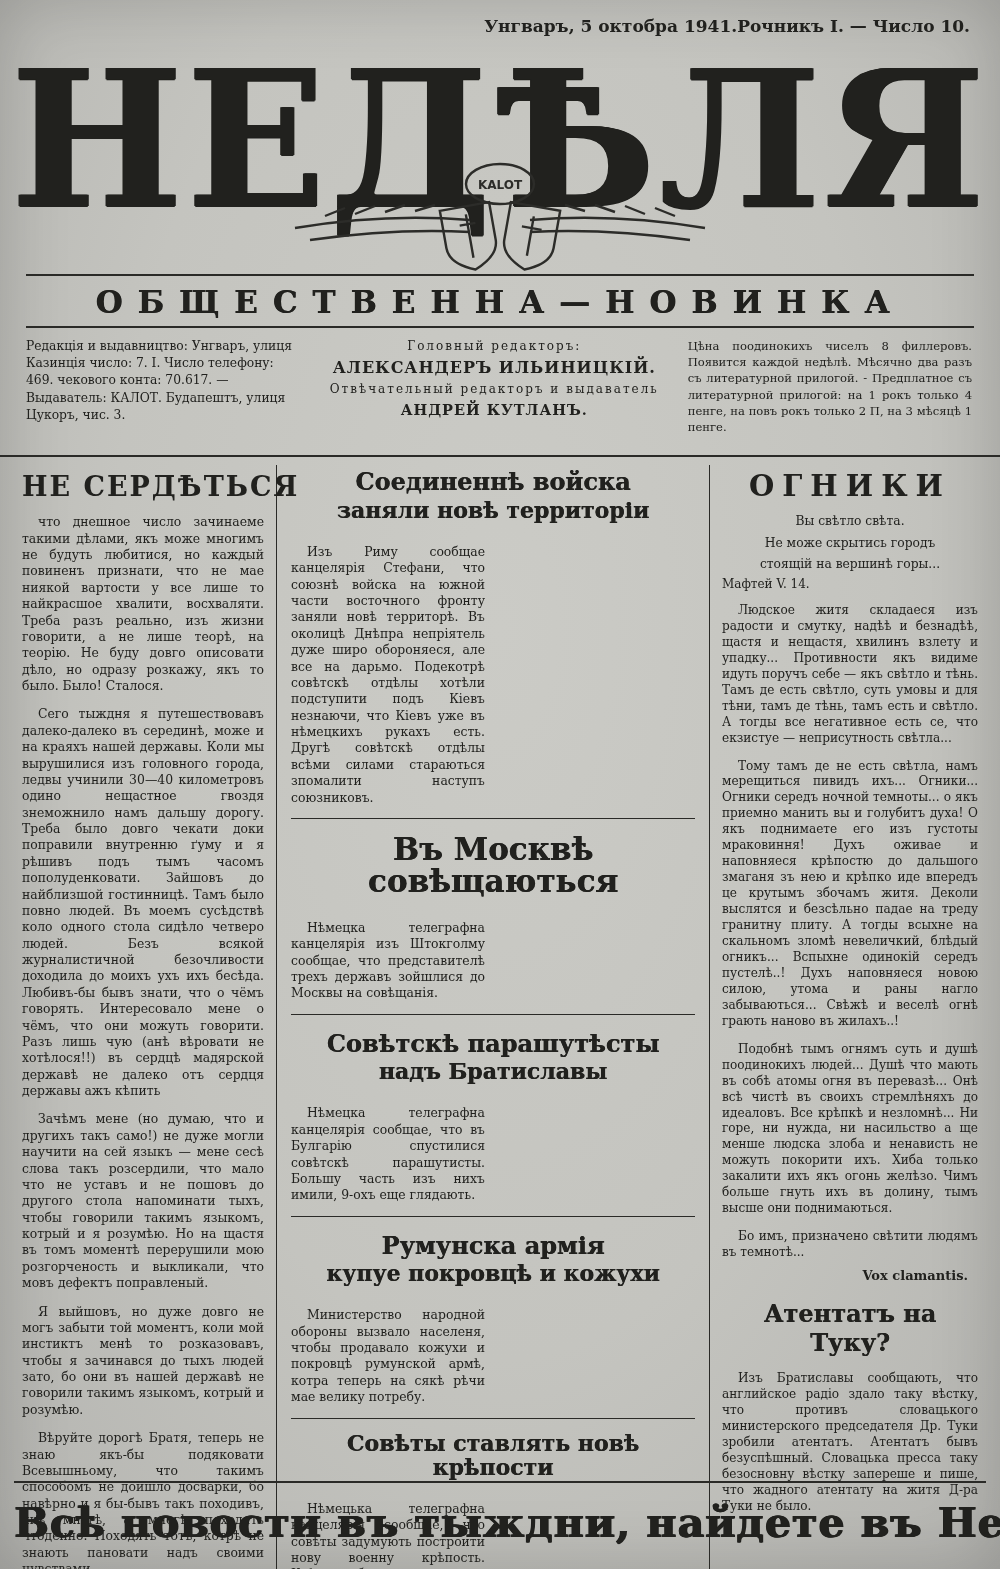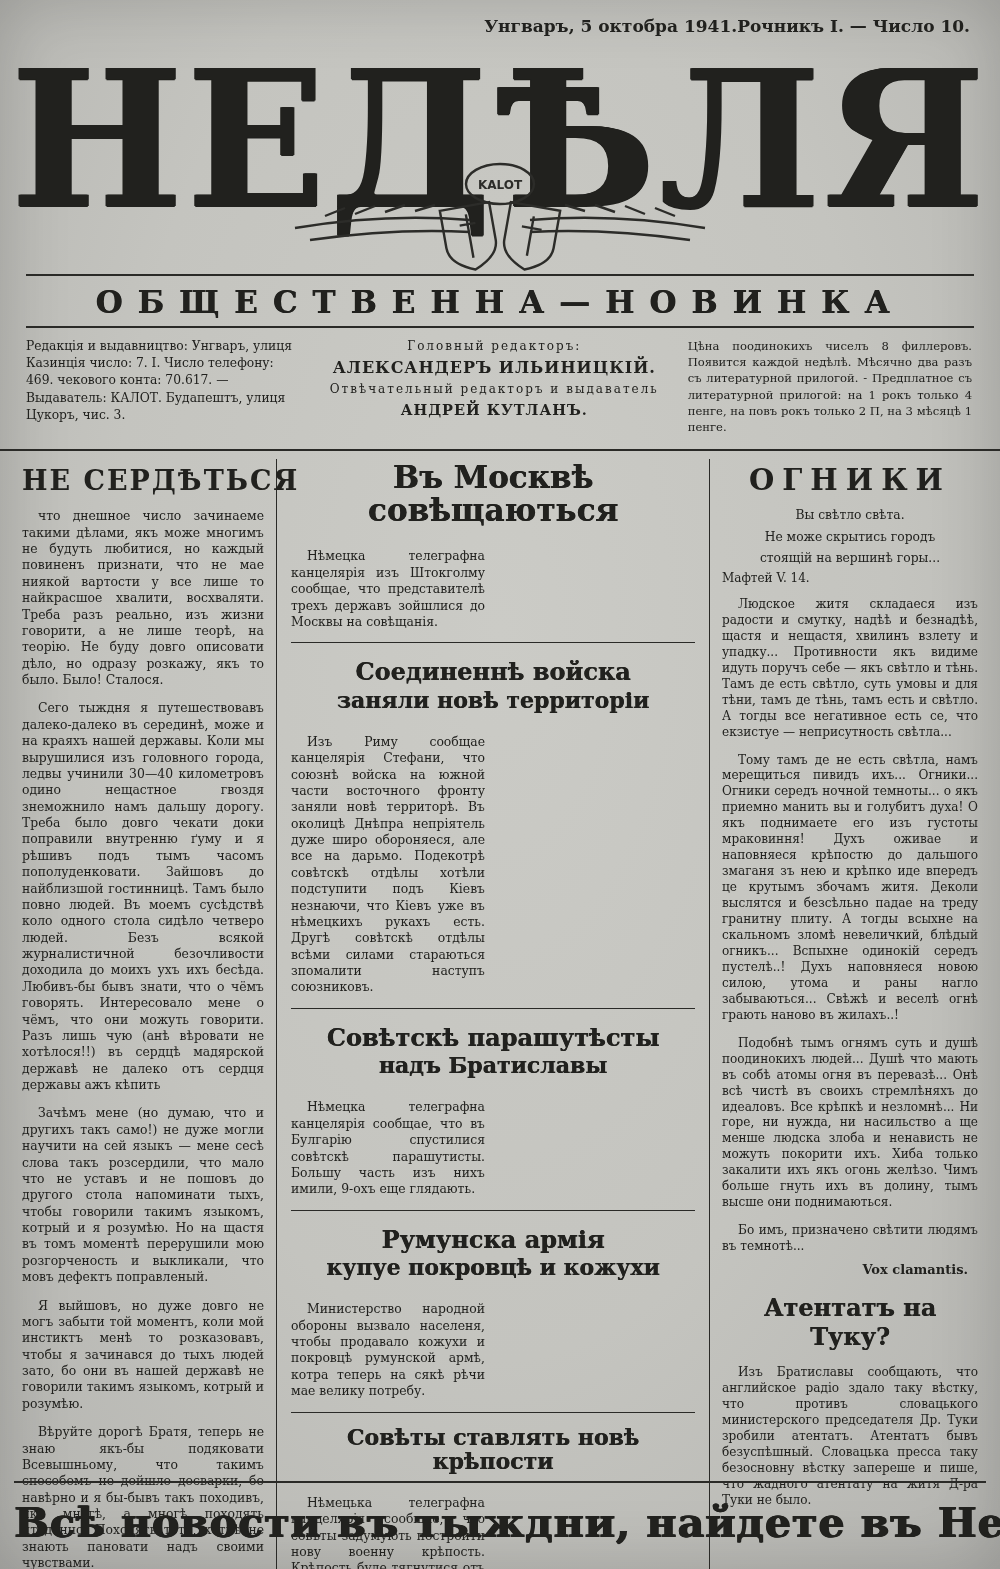--- a/index.html
+++ b/index.html
@@ -24,21 +24,21 @@
   }
   .emblem{position:absolute;left:50%;bottom:-30px;transform:translateX(-50%);z-index:2;}
   .subtitle{
     border-top:2px solid #2a2a27;border-bottom:2px solid #2a2a27;
     margin:26px 26px 0 26px;padding:8px 0 6px 0;
     text-align:center;font-size:31px;font-weight:bold;letter-spacing:15px;
     text-shadow:.5px 0 0 currentColor;
     white-space:nowrap;
   }
   
-  .imprint{display:flex;gap:18px;padding:10px 26px 14px 26px;border-bottom:2px solid #2a2a27;margin:0 0 0 0;}
+  .imprint{display:flex;gap:18px;padding:10px 26px 20px 26px;border-bottom:2px solid #2a2a27;margin:0 0 0 0;}
   .imprint .cell{font-size:12.3px;line-height:1.4;}
   .imprint .c-left{width:29%;text-align:left;}
   .imprint .c-mid{width:37%;text-align:center;}
   .imprint .c-right{width:30%;text-align:justify;font-size:11.6px;}
   .imprint .small-label{font-size:12px;letter-spacing:2px;}
   .imprint .name1{font-size:16px;font-weight:bold;letter-spacing:1px;margin:2px 0;}
   .imprint .name2{font-size:14.5px;font-weight:bold;letter-spacing:1px;margin-top:2px;}
   
   .main{display:flex;padding:8px 22px 0 22px;min-height:1028px;}
   .col-left{width:242px;padding:4px 12px 0 0;border-right:1.5px solid #2a2a27;}
@@ -133,31 +133,31 @@
       <p class="body">Сего тыждня я путешествовавъ далеко-далеко въ серединѣ, може и на краяхъ нашей державы. Коли мы вырушилися изъ головного города, ледвы учинили 30—40 километровъ одино нещастное гвоздя знеможнило намъ дальшу дорогу. Треба было довго чекати доки поправили внутренню ґуму и я рѣшивъ подъ тымъ часомъ пополуденковати. Зайшовъ до найблизшой гостинницѣ. Тамъ было повно людей. Въ моемъ сусѣдствѣ коло одного стола сидѣло четверо людей. Безъ всякой журналистичной безочливости доходила до моихъ ухъ ихъ бесѣда. Любивъ-бы бывъ знати, что о чёмъ говорять. Интересовало мене о чёмъ, что они можуть говорити. Разъ лишь чую (анѣ вѣровати не хотѣлося!!) въ сердцѣ мадярской державѣ не далеко отъ сердця державы ажъ кѣпить</p>
       <p class="body">Зачѣмъ мене (но думаю, что и другихъ такъ само!) не дуже могли научити на сей языкъ — мене сесѣ слова такъ розсердили, что мало что не уставъ и не пошовъ до другого стола напоминати тыхъ, чтобы говорили такимъ языкомъ, котрый и я розумѣю. Но на щастя въ томъ моментѣ перерушили мою розгорченость и выкликали, что мовъ дефектъ поправленый.</p>
       <p class="body">Я выйшовъ, но дуже довго не могъ забыти той моментъ, коли мой инстиктъ менѣ то розказовавъ, чтобы я зачинався до тыхъ людей зато, бо они въ нашей державѣ не говорили такимъ языкомъ, котрый и розумѣю.</p>
       <p class="body">Вѣруйте дорогѣ Братя, теперь не знаю якъ-бы подяковати Всевышньому, что такимъ способомъ не дойшло досварки, бо навѣрно и я бы-бывъ такъ походивъ, якъ многѣ, а многѣ походять чтодённо. Походять тотѣ, котрѣ не знають пановати надъ своими чувствами.</p>
       <p class="body">Ану розберѣмъ зовсѣмъ справедливо сей фактъ и тогды увидите, что</p>
     </div>
 
     <div class="col-mid">
 
       <div class="mid-article">
-        <div class="h-big">Въ Москвѣ совѣщаються</div>
-        <div class="twocol">
-          <p class="body">Нѣмецка телеграфна канцелярія изъ Штокголму сообщае, что представителѣ трехъ державъ зойшлися до Москвы на совѣщанія.</p>
-        </div>
-      </div>
-
-      <div class="mid-article">
         <div class="h-med">Соединеннѣ войска</div>
         <div class="h-med2">заняли новѣ территоріи</div>
         <div class="twocol">
           <p class="body">Изъ Риму сообщае канцелярія Стефани, что союзнѣ войска на южной части восточного фронту заняли новѣ территорѣ. Въ околицѣ Днѣпра непріятель дуже широ обороняеся, але все на дарьмо. Подекотрѣ совѣтскѣ отдѣлы хотѣли подступити подъ Кіевъ незнаючи, что Кіевъ уже въ нѣмецкихъ рукахъ есть. Другѣ совѣтскѣ отдѣлы всѣми силами стараються зпомалити наступъ союзниковъ.</p>
+        </div>
+      </div>
+
+      <div class="mid-article">
+        <div class="h-big">Въ Москвѣ совѣщаються</div>
+        <div class="twocol">
+          <p class="body">Нѣмецка телеграфна канцелярія изъ Штокголму сообщае, что представителѣ трехъ державъ зойшлися до Москвы на совѣщанія.</p>
         </div>
       </div>
 
       <div class="mid-article">
         <div class="h-med">Совѣтскѣ парашутѣсты</div>
         <div class="h-med2">надъ Братиславы</div>
         <div class="twocol">
           <p class="body">Нѣмецка телеграфна канцелярія сообщае, что въ Булгарію спустилися совѣтскѣ парашутисты. Большу часть изъ нихъ имили, 9-охъ еще глядають.</p>
         </div>
       </div>

